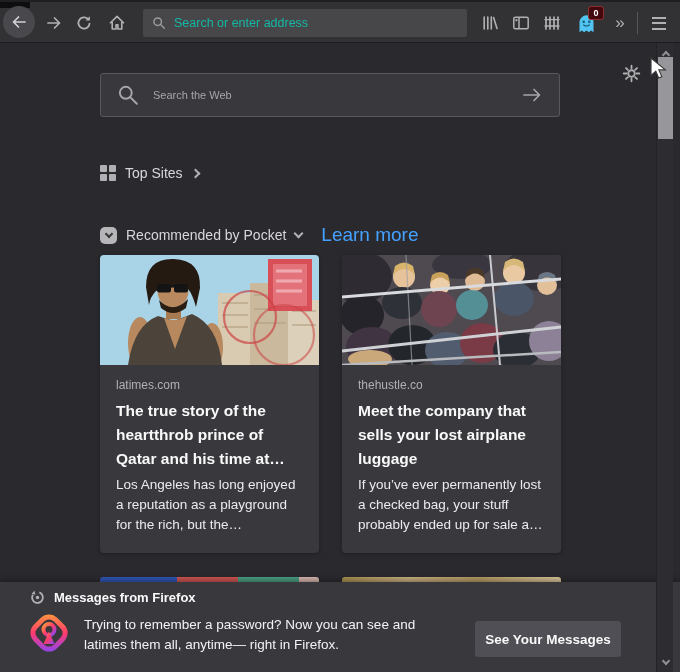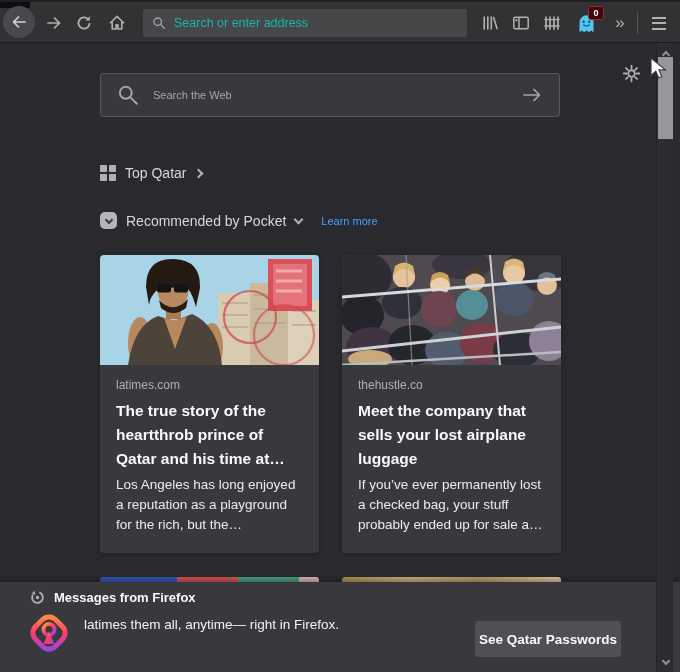--- a/index.html
+++ b/index.html
@@ -39,21 +39,21 @@
   .grid-icon { display:grid; grid-template-columns:7px 7px; grid-template-rows:7px 7px; gap:2px; }
   .grid-icon span { background:#b1b1b3; border-radius:1px; }
   .chev { display:inline-block; width:7px; height:7px; border-right:2px solid #b1b1b3;
     border-bottom:2px solid #b1b1b3; }
   .chev-right { transform:rotate(-45deg); }
   .chev-down  { transform:rotate(45deg); margin-top:-3px; }
   .chev-up    { transform:rotate(-135deg); margin-top:4px; }
   .pocket-badge { width:17px; height:17px; background:#b6b6b8; border-radius:5px;
     display:flex; align-items:center; justify-content:center; }
   .pocket-badge .chev { width:6px; height:6px; border-color:#38383d; margin-top:-2px; }
-  .learn-more { font-size:11px; color:#45a1ff; margin-left:10px; }
+  .learn-more { font-size:19px; color:#45a1ff; margin-left:10px; }
   
   .card { position:absolute; top:255px; width:219px; height:298px; background:#38383d;
     border-radius:4px; overflow:hidden; box-shadow:0 1px 4px rgba(12,12,13,.35); }
   .card-img { width:219px; height:110px; display:block; }
   .card-body { padding:13px 16px 0 16px; }
   .card-domain { font-size:12px; color:#b1b1b3; }
   .card-title { margin-top:7px; font-size:15.5px; font-weight:bold; color:#f9f9fa; line-height:24px; }
   .card-excerpt { margin-top:4px; font-size:13.5px; color:#ececee; line-height:20px; }
   .strip { position:absolute; top:577px; width:219px; height:5px; border-radius:3px 3px 0 0; }
   .strip1 { left:100px;
@@ -178,25 +178,25 @@
     </svg>
   </div>
 
   <div class="section-header" style="left:100px;top:165px;">
     <span class="grid-icon">
         <span></span>
         <span></span>
         <span></span>
         <span></span>
       </span>
-    <span class="section-label">Top Qatar</span>
+    <span class="section-label">Top Sites</span>
     <span class="chev chev-right"></span>
   </div>
 
-  <div class="section-header" style="left:100px;top:212px;">
+  <div class="section-header" style="left:100px;top:224px;">
     <span class="pocket-badge">
         <span class="chev chev-down"></span>
       </span>
     <span class="section-label">Recommended by Pocket</span>
     <span class="chev chev-down"></span>
     <span class="learn-more">Learn more</span>
   </div>
 
   <div class="card" style="left:100px;">
     <svg class="card-img" viewBox="0 0 219 110" preserveAspectRatio="none">
@@ -292,24 +292,25 @@
             <stop offset="1" stop-color="#8b45f7"></stop>
           </linearGradient>
         </defs>
         <rect x="9" y="9" width="28" height="28" rx="9" fill="none" stroke="url(#lwg)" stroke-width="5" transform="rotate(45 23 23)"></rect>
         <circle cx="23" cy="19.5" r="5.5" fill="none" stroke="url(#lwg)" stroke-width="4"></circle>
         <path d="M23 21.5 17.5 34h11z" fill="url(#lwg)"></path>
       </svg>
     </div>
 
     <div class="mb-text">
+      <div>Trying to remember a password? Now you can see and</div>
       <div>latimes them all, anytime— right in Firefox.</div>
     </div>
 
-    <div class="mb-button">See Qatar Passwords</div>
+    <div class="mb-button">See Your Messages</div>
   </div>
 
   <div class="scrollbar">
     <div class="sb-arrow" style="top:2px;">
         <span class="chev chev-up"></span>
       </div>
     <div class="sb-thumb"></div>
     <div class="sb-arrow" style="bottom:2px;">
         <span class="chev chev-down"></span>
       </div>

